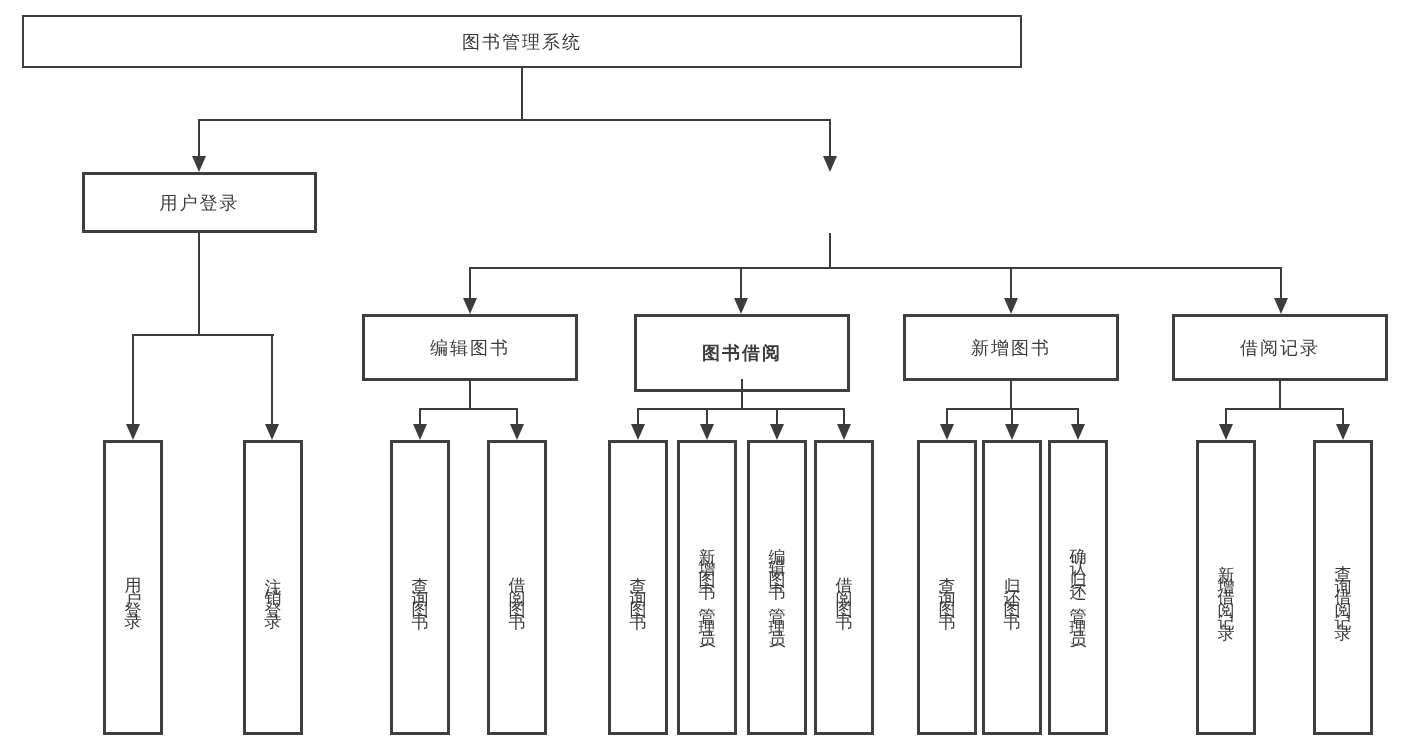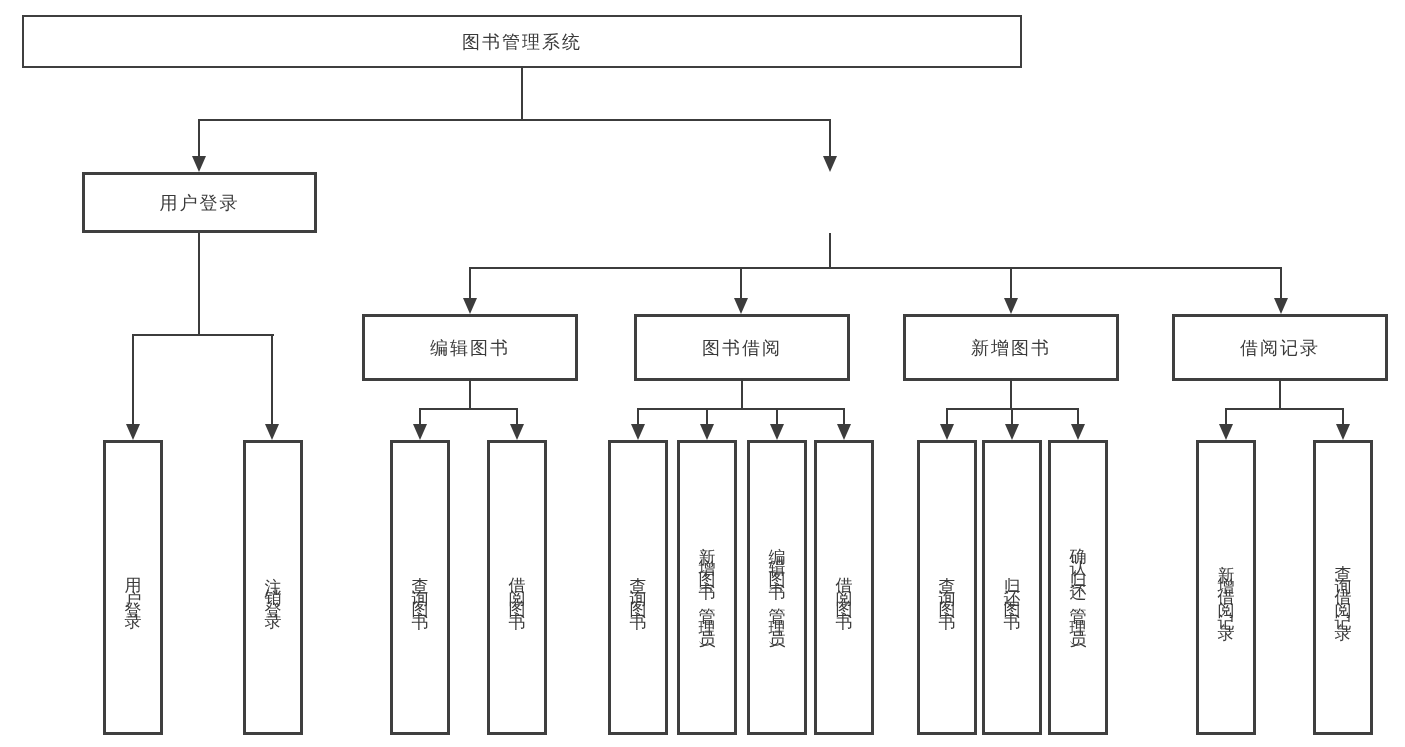--- a/index.html
+++ b/index.html
@@ -89,21 +89,21 @@
   <div class="vline" style="left:740px;top:267px;height:33px;"></div>
   <div class="arrowhead" style="left:734px;top:298px;"></div>
   <div class="vline" style="left:1010px;top:267px;height:33px;"></div>
   <div class="arrowhead" style="left:1004px;top:298px;"></div>
   <div class="vline" style="left:1280px;top:267px;height:33px;"></div>
   <div class="arrowhead" style="left:1274px;top:298px;"></div>
 
   <div class="box" style="left:362px;top:314px;width:216px;height:67px;">
     <span class="h-label">编辑图书</span>
   </div>
-  <div class="box" style="left:634px;top:314px;width:216px;height:67px;">
+  <div class="box" style="left:634px;top:314px;width:216px;height:78px;font-weight:bold;">
     <span class="h-label">图书借阅</span>
   </div>
   <div class="box" style="left:903px;top:314px;width:216px;height:67px;">
     <span class="h-label">新增图书</span>
   </div>
   <div class="box" style="left:1172px;top:314px;width:216px;height:67px;">
     <span class="h-label">借阅记录</span>
   </div>
 
   <div class="vline" style="left:469px;top:379px;height:31px;"></div>

